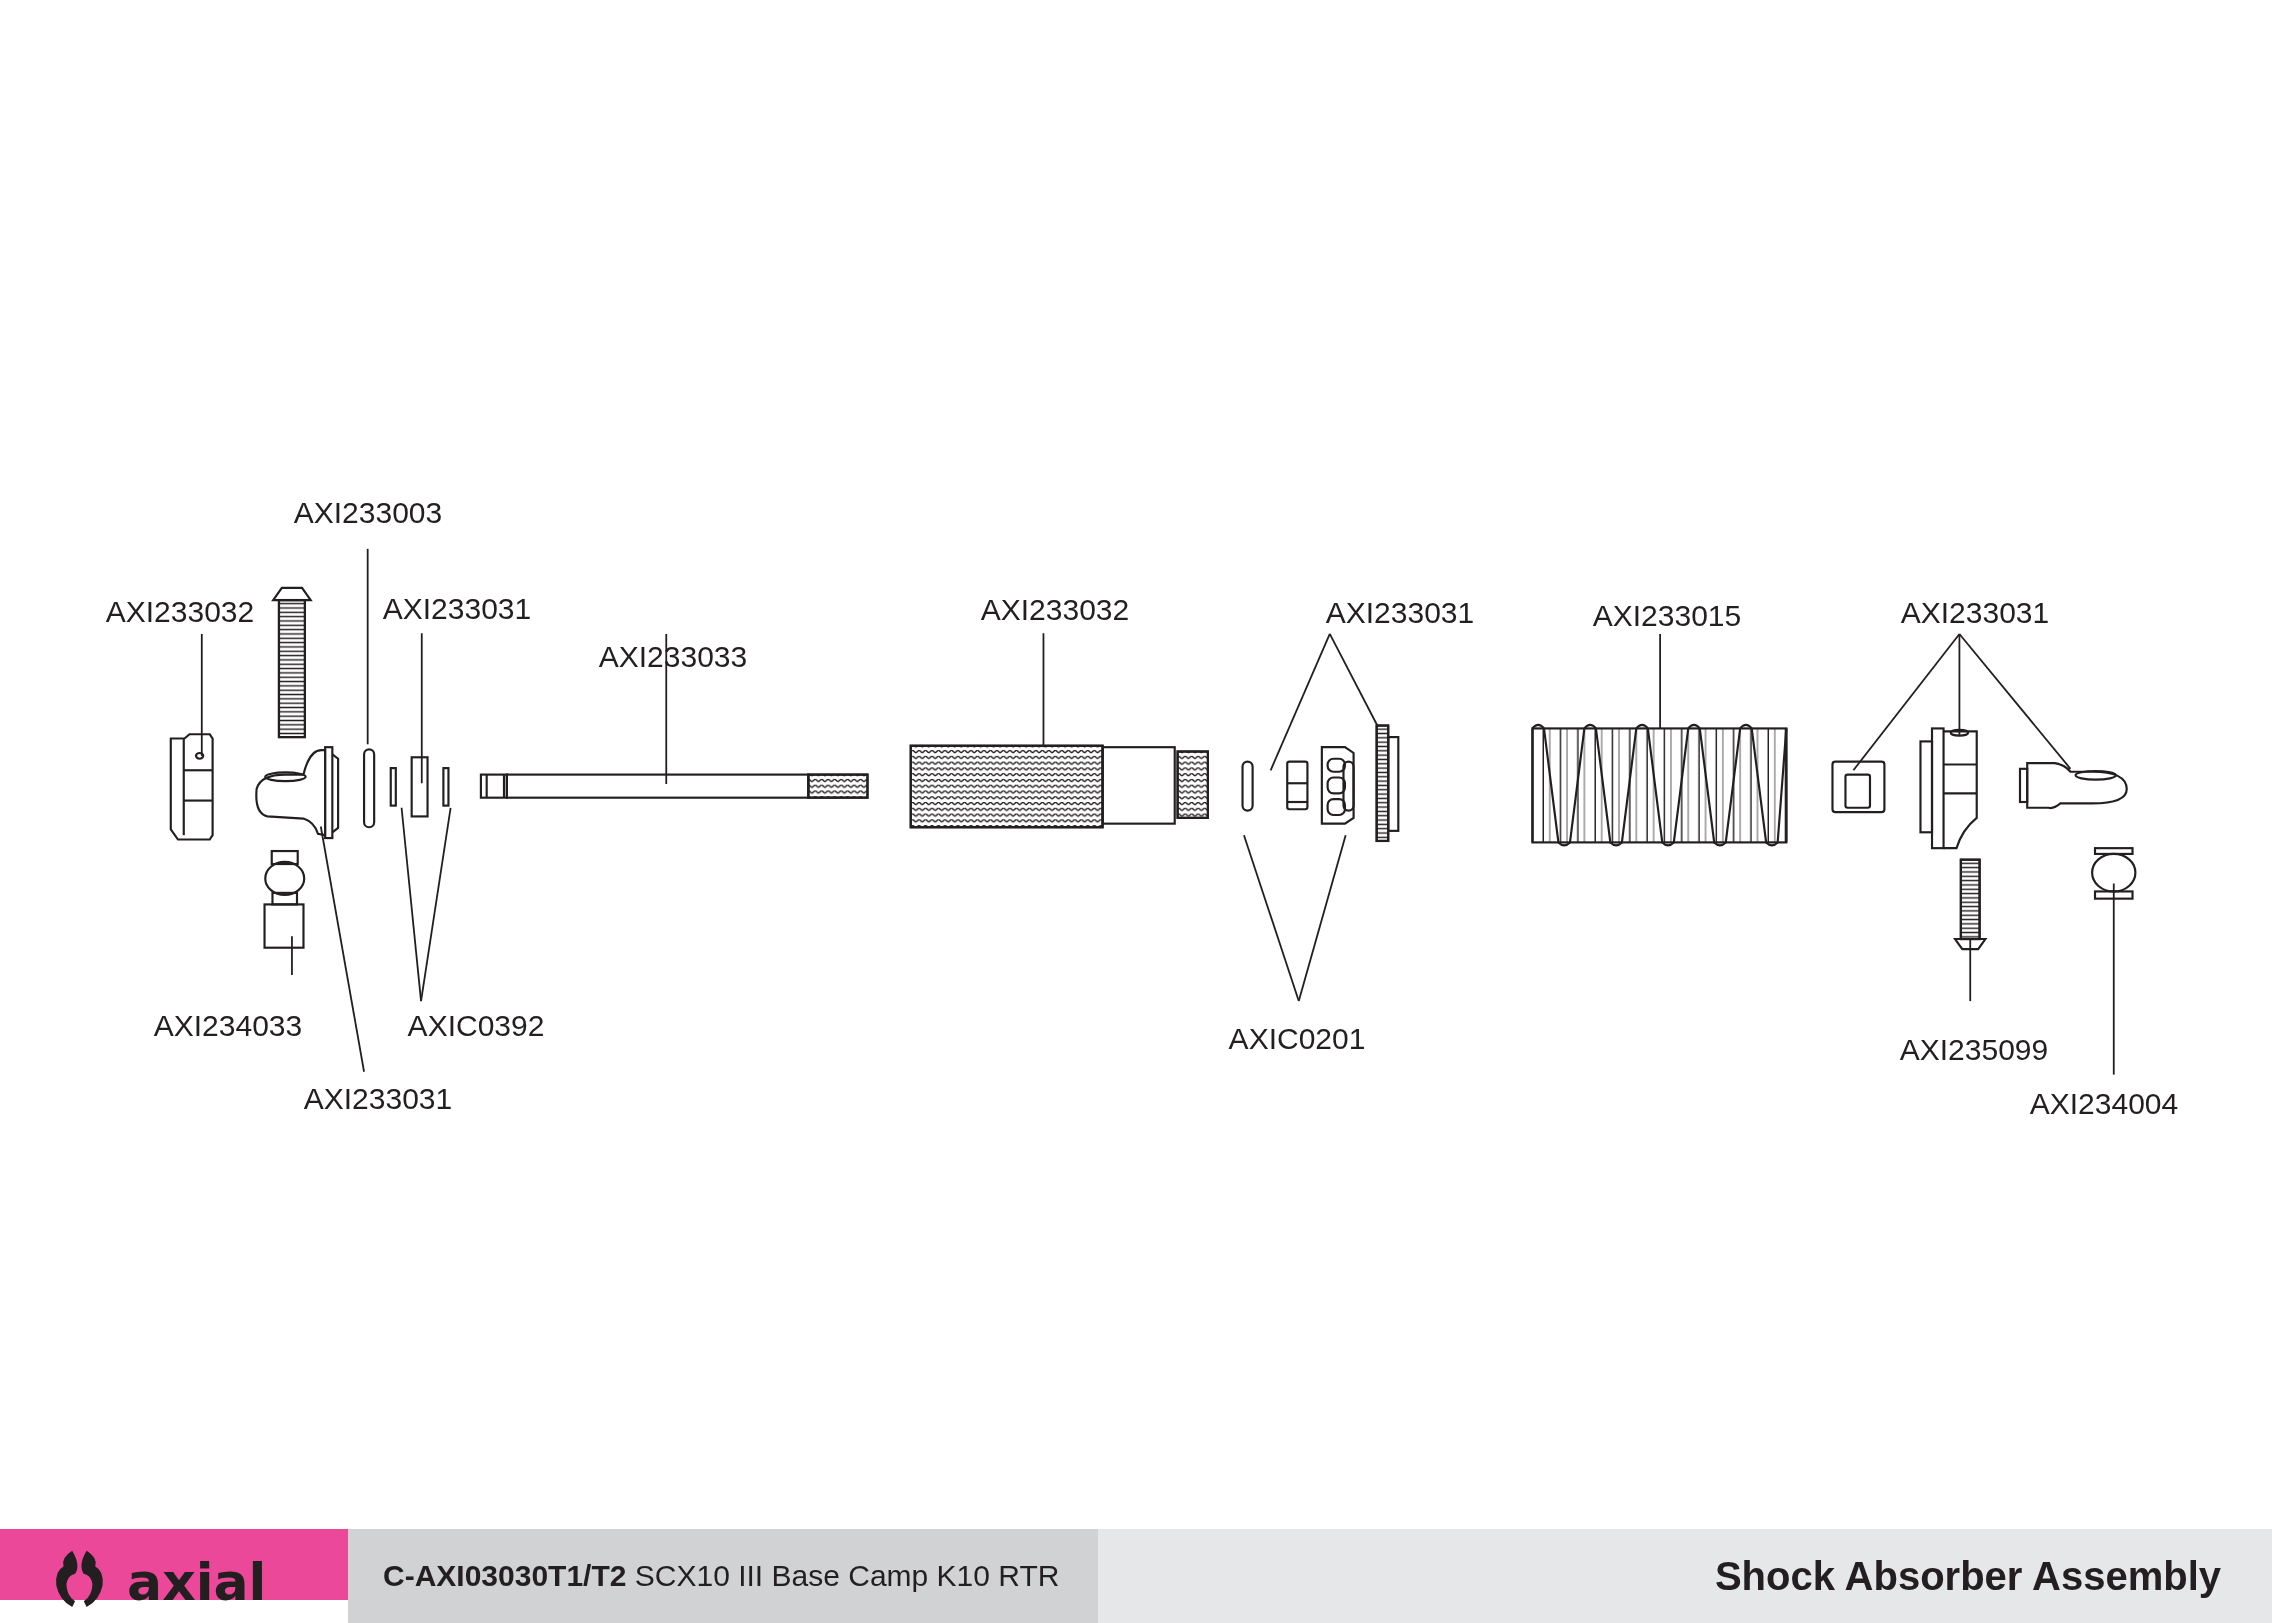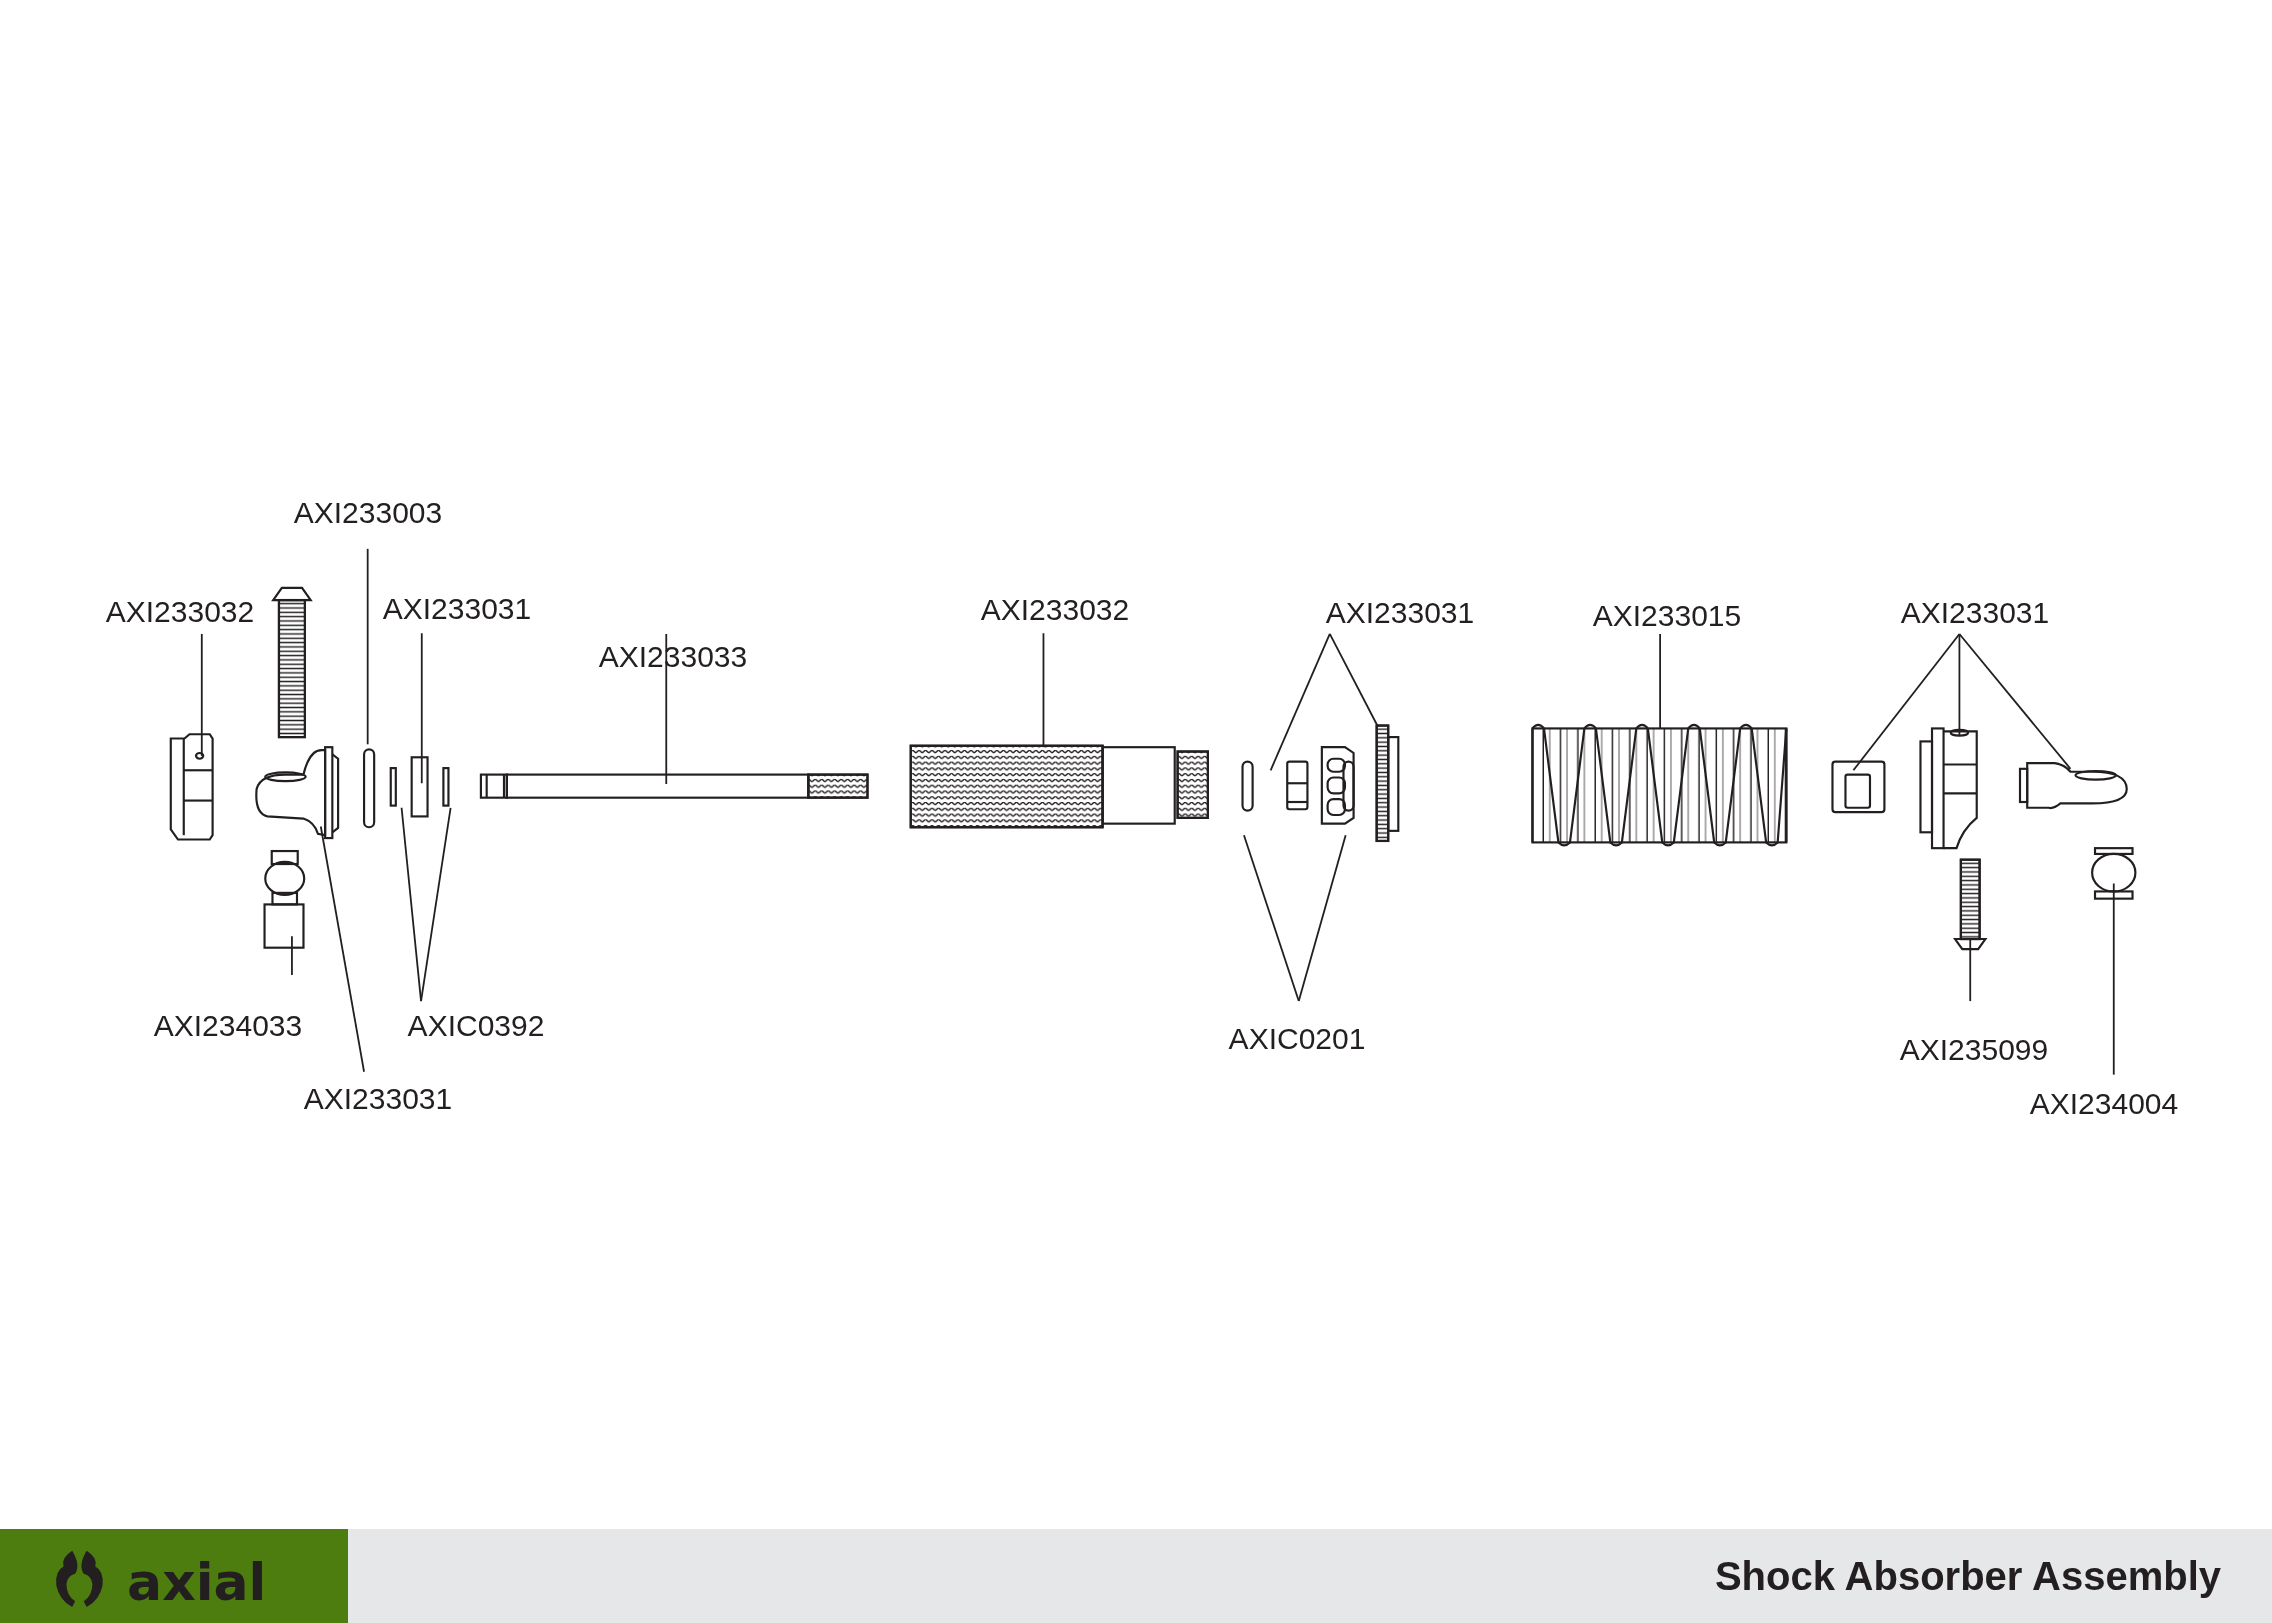--- a/index.html
+++ b/index.html
@@ -2,21 +2,21 @@
 <html style="font-size:11.5px"><head>
 <meta charset="utf-8">
 <style>
   html, body { margin: 0; padding: 0; background: #ffffff; }
   body { width: 2273px; height: 1623px; position: relative; overflow: hidden;
          font-family: "Liberation Sans", sans-serif; color: #231f20; }
   #diagram { position: absolute; left: 0; top: 0; width: 2273px; height: 1529px; }
   .label { position: absolute; font-size: 30px; line-height: 1; white-space: nowrap;
            color: #231f20; transform: translateX(-50%); letter-spacing: 0px; }
   .footer { position: absolute; left: 0; top: 1529px; width: 2273px; height: 94px; display: flex; }
-  .footer-logo { width: 348px; height: 94px; background: #4d7c0f; position: relative; }
+  .footer-logo { width: 348px; height: 71px; background: #ec4899; position: relative; }
   .footer-product { width: 750px; height: 94px; background: #d1d2d4; display: flex; align-items: center; padding-left: 35px; box-sizing: border-box; font-size: 30px; }
   .footer-product b { font-weight: 700; }
   .footer-title { flex: 1; height: 94px; background: #e6e7e8; display: flex; align-items: center; justify-content: flex-end; padding-right: 52px; box-sizing: border-box; font-size: 40px; font-weight: 700; }
 </style>
 </head>
 <body>
 
 <div id="diagram">
   <svg width="2273" height="1529" viewBox="0 0 3150 2120" xmlns="http://www.w3.org/2000/svg" fill="none" stroke="#231f20" stroke-width="3">
     <defs>
@@ -179,15 +179,18 @@
 <div class="footer">
   <div class="footer-logo">
     <svg width="348" height="94" viewBox="0 0 482 130">
       <g fill="#231f20">
         <path d="M100 30 Q84 40 88 52 Q76 58 78 78 Q82 98 100 108 L104 100 Q92 92 92 76 Q94 64 104 62 Q112 50 100 30 Z"></path>
         <path d="M120 30 Q136 40 132 52 Q144 58 142 78 Q138 98 120 108 L116 100 Q128 92 128 76 Q126 64 116 62 Q108 50 120 30 Z"></path>
       </g>
       <text x="176" y="98" font-family="DejaVu Sans, sans-serif" font-weight="700" font-size="72" fill="#231f20">axial</text>
     </svg>
   </div>
+  <div class="footer-product">
+    <b>C-AXI03030T1/T2</b>&nbsp;<span>SCX10 III Base Camp K10 RTR</span>
+  </div>
   <div class="footer-title">Shock Absorber Assembly</div>
 </div>
 
 
 </body></html>

